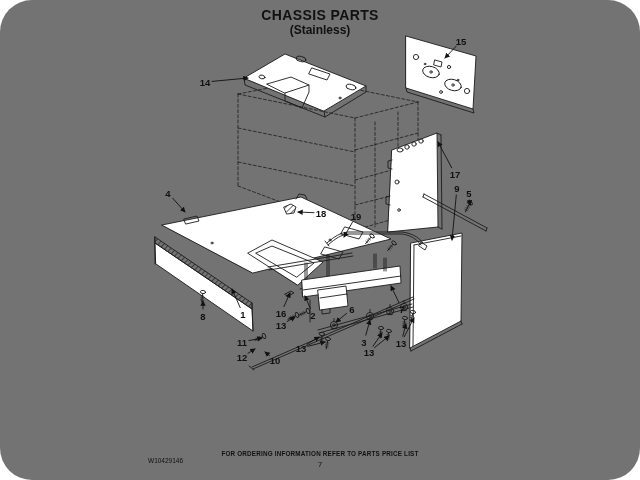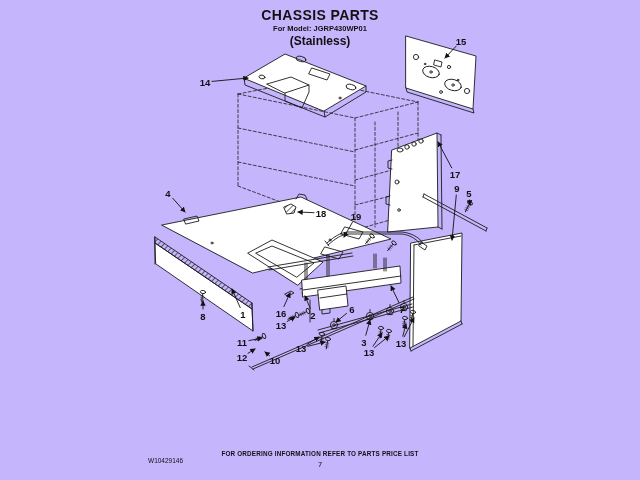--- a/index.html
+++ b/index.html
@@ -1,37 +1,36 @@
 <!DOCTYPE html>
 <html><head>
 <meta charset="utf-8">
 <style>
   html,body{margin:0;padding:0;background:#ffffff;}
   body{width:640px;height:480px;position:relative;overflow:hidden;
        font-family:"Liberation Sans",sans-serif;color:#111;}
-  .page{position:absolute;inset:0;background:#c4b5fd;}
+  .page{position:absolute;inset:0;background:#737373;border-radius:32px;}
   .hdr{position:absolute;top:8px;left:0;right:0;text-align:center;line-height:1.1;}
   .title{font-size:14px;font-weight:bold;letter-spacing:.4px;}
   .sub1{font-size:7.5px;font-weight:bold;margin-top:2px;}
   .sub2{font-size:12px;font-weight:bold;margin-top:1px;}
   svg.diagram{position:absolute;left:0;top:0;}
   .ft-doc{position:absolute;left:148px;top:457px;font-size:6.5px;}
   .ft-note{position:absolute;left:0;right:0;top:450px;text-align:center;
            font-size:6.3px;font-weight:bold;letter-spacing:.2px;}
   .ft-page{position:absolute;left:0;right:0;top:460px;text-align:center;font-size:7.5px;}
   .callout-num{font:bold 9.5px "Liberation Sans",sans-serif;fill:#111;}
 </style>
 </head>
 <body>
 
 <div class="page">
 
   <div class="hdr">
     <div class="title">CHASSIS PARTS</div>
-    <div class="sub1">For Model: JGRP430WP01</div>
     <div class="sub2">(Stainless)</div>
   </div>
 
   <svg class="diagram" id="diagram-svg" width="640" height="480" viewBox="0 0 640 480" fill="none" stroke="#1c1c1c" stroke-width="0.9" stroke-linejoin="round" stroke-linecap="round">
     <defs>
       <pattern id="hatch" width="4" height="4" patternUnits="userSpaceOnUse" patternTransform="rotate(45)">
         <line x1="0" y1="0" x2="0" y2="4" stroke="#1c1c1c" stroke-width="1.3"></line>
       </pattern>
       <marker id="ah" markerWidth="7" markerHeight="7" refX="5.2" refY="3" orient="auto">
         <path d="M0,0 L6,3 L0,6 z" fill="#111" stroke="none"></path>

